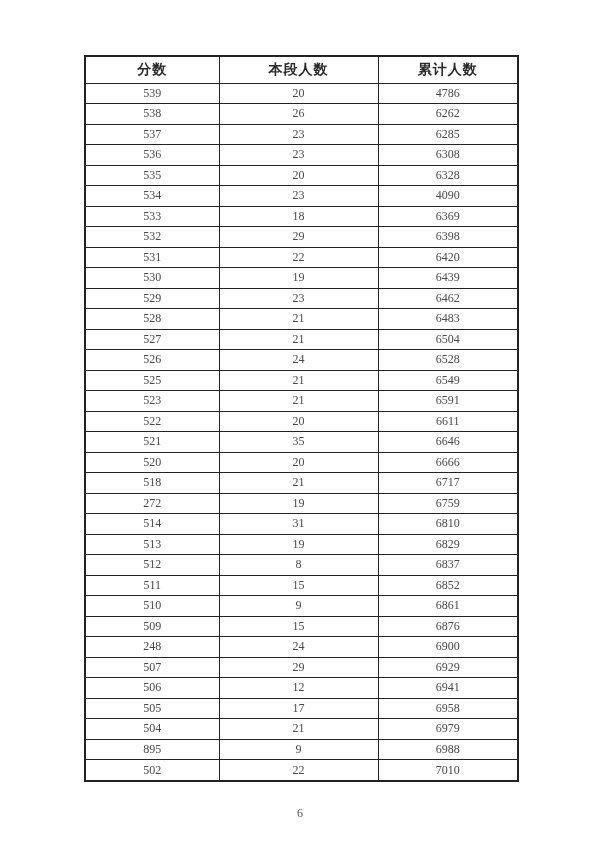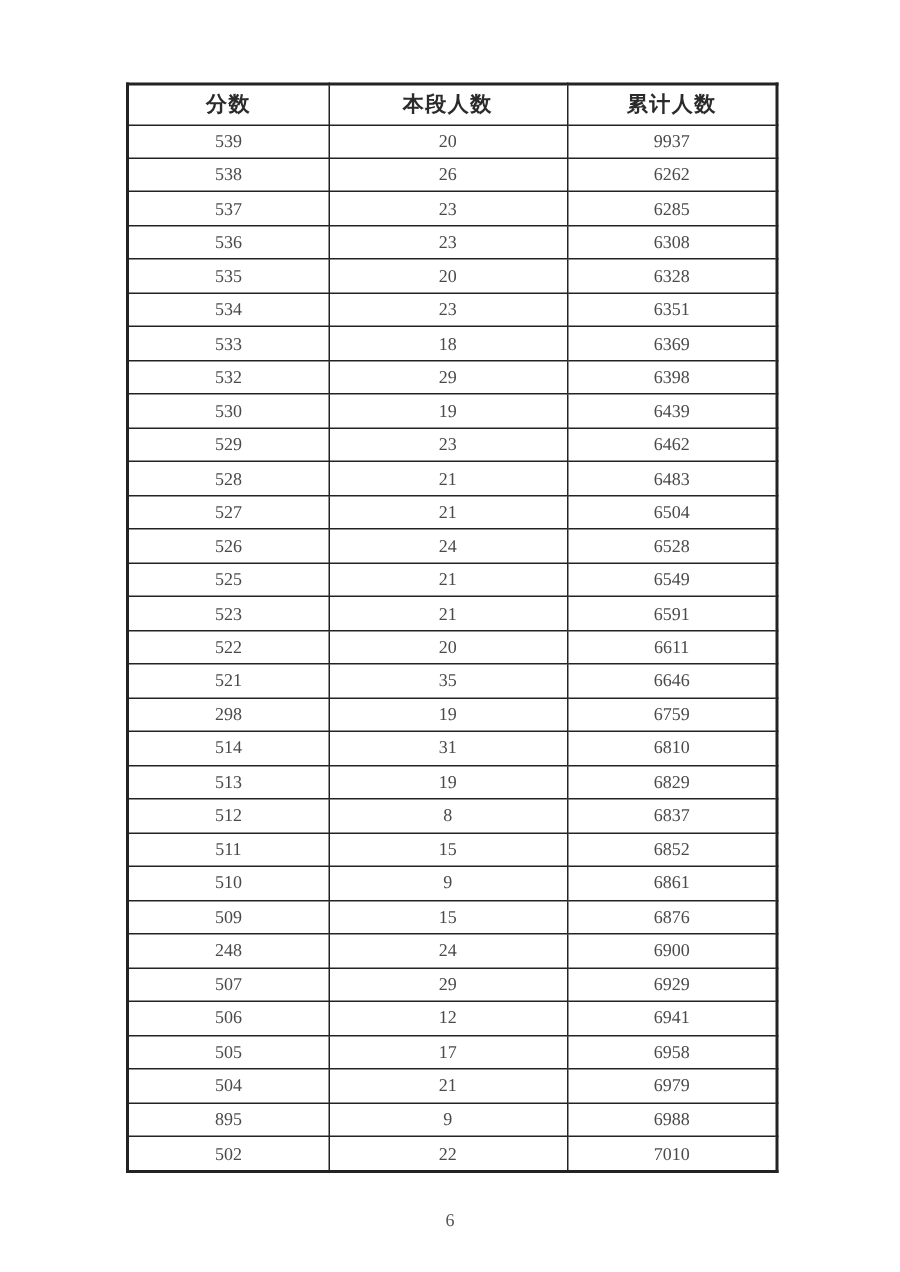--- a/index.html
+++ b/index.html
@@ -75,21 +75,21 @@
       <tr>
         <th>分数</th>
         <th>本段人数</th>
         <th>累计人数</th>
       </tr>
     </thead>
     <tbody id="table-body">
         <tr>
           <td>539</td>
           <td>20</td>
-          <td>9937</td>
+          <td>4786</td>
         </tr>
         <tr>
           <td>538</td>
           <td>26</td>
           <td>6262</td>
         </tr>
         <tr>
           <td>537</td>
           <td>23</td>
           <td>6285</td>
@@ -100,33 +100,38 @@
           <td>6308</td>
         </tr>
         <tr>
           <td>535</td>
           <td>20</td>
           <td>6328</td>
         </tr>
         <tr>
           <td>534</td>
           <td>23</td>
-          <td>6351</td>
+          <td>4090</td>
         </tr>
         <tr>
           <td>533</td>
           <td>18</td>
           <td>6369</td>
         </tr>
         <tr>
           <td>532</td>
           <td>29</td>
           <td>6398</td>
         </tr>
         <tr>
+          <td>531</td>
+          <td>22</td>
+          <td>6420</td>
+        </tr>
+        <tr>
           <td>530</td>
           <td>19</td>
           <td>6439</td>
         </tr>
         <tr>
           <td>529</td>
           <td>23</td>
           <td>6462</td>
         </tr>
         <tr>
@@ -158,21 +163,31 @@
           <td>522</td>
           <td>20</td>
           <td>6611</td>
         </tr>
         <tr>
           <td>521</td>
           <td>35</td>
           <td>6646</td>
         </tr>
         <tr>
-          <td>298</td>
+          <td>520</td>
+          <td>20</td>
+          <td>6666</td>
+        </tr>
+        <tr>
+          <td>518</td>
+          <td>21</td>
+          <td>6717</td>
+        </tr>
+        <tr>
+          <td>272</td>
           <td>19</td>
           <td>6759</td>
         </tr>
         <tr>
           <td>514</td>
           <td>31</td>
           <td>6810</td>
         </tr>
         <tr>
           <td>513</td>

